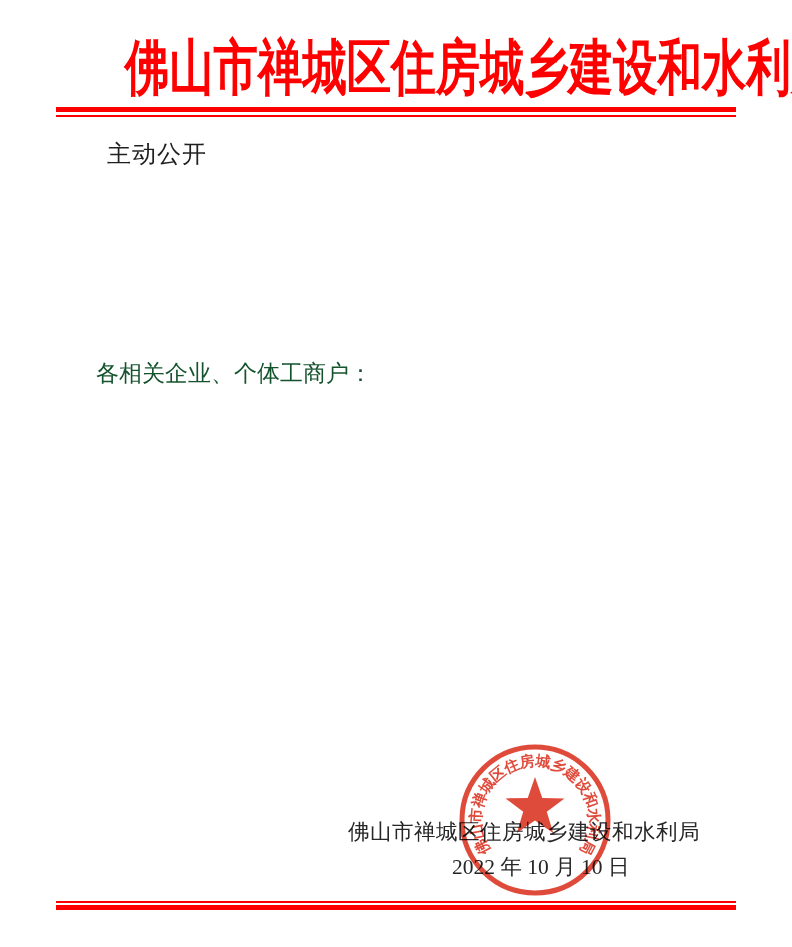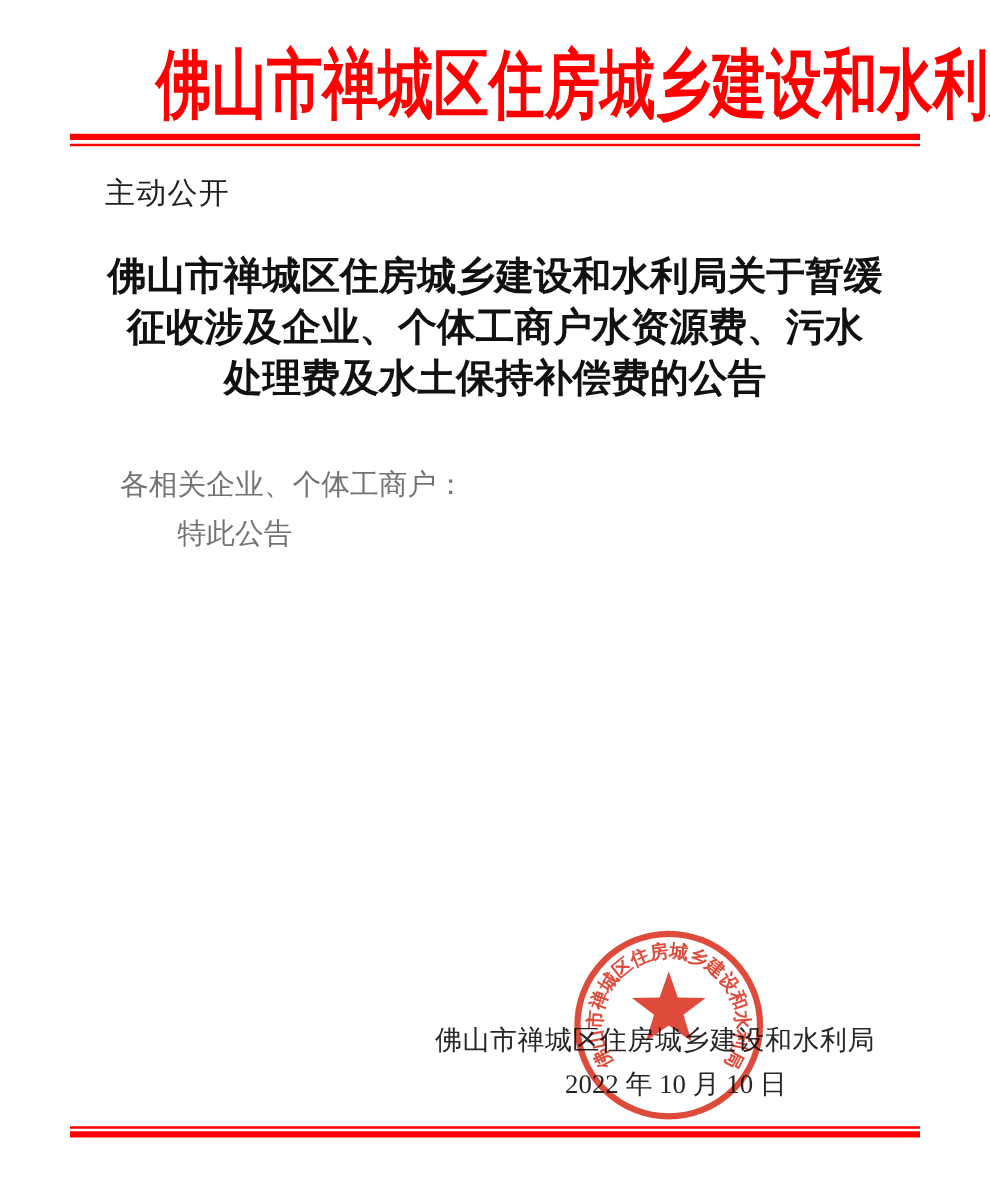--- a/index.html
+++ b/index.html
@@ -45,21 +45,21 @@
 
   .rule-bottom { position: absolute; top: 901px; left: 56px; width: 680px; }
   .rule-bottom .bar-thin  { height: 2px; background: #fe0000; }
   .rule-bottom .bar-gap   { height: 2px; background: transparent; }
   .rule-bottom .bar-thick { height: 5px; background: #fe0000; }
 
   
   .disclosure {
     position: absolute;
     top: 138px;
-    left: 84px;
+    left: 107px;
     font-size: 24px;
     color: #1f1f1f;
     font-family: "Liberation Sans", sans-serif;
     letter-spacing: 1px;
   }
 
   
   .doc-title {
     position: absolute;
     top: 200px;
@@ -69,28 +69,28 @@
     font-size: 31px;
     line-height: 41px;
     font-weight: bold;
     color: #111111;
     font-family: "Liberation Serif", serif;
   }
 
   
   .body-text {
     position: absolute;
-    top: 368px;
+    top: 355px;
     left: 96px;
     width: 606px;
     font-size: 23px;
     line-height: 38.5px;
-    color: #737373;
+    color: #14532d;
     text-align: justify;
-    font-family: Liberation Sans, sans-serif;
+    font-family: Liberation Serif, serif;
   }
   .body-text .salutation { text-indent: 0; }
   .body-text .para   { margin: 0; text-indent: 2em; }
   .body-text .closing{ text-indent: 2em; }
 
   
   .signature {
     position: absolute;
     top: 817px;
     left: 0;
@@ -141,29 +141,23 @@
   </div>
 
   <div class="rule-top">
     <div class="bar-thick"></div>
     <div class="bar-gap"></div>
     <div class="bar-thin"></div>
   </div>
 
   <div class="disclosure">主动公开</div>
 
-  <div class="doc-title">
-    <div>佛山市禅城区住房城乡建设和水利局关于暂缓</div>
-    <div>征收涉及企业、个体工商户水资源费、污水</div>
-    <div>处理费及水土保持补偿费的公告</div>
-  </div>
 
   <div class="body-text">
     <div class="salutation">各相关企业、个体工商户：</div>
-    <div class="closing">特此公告</div>
   </div>
 
   <div class="signature">佛山市禅城区住房城乡建设和水利局</div>
 
   <div class="sign-date">2022 年 10 月 10 日</div>
 
   <svg class="seal" viewBox="0 0 170 170" xmlns="http://www.w3.org/2000/svg">
     <defs>
       <path id="sealArc" d="M 40.77 115.97 A 54 54 0 1 1 129.23 115.97" fill="none"></path>
     </defs>

